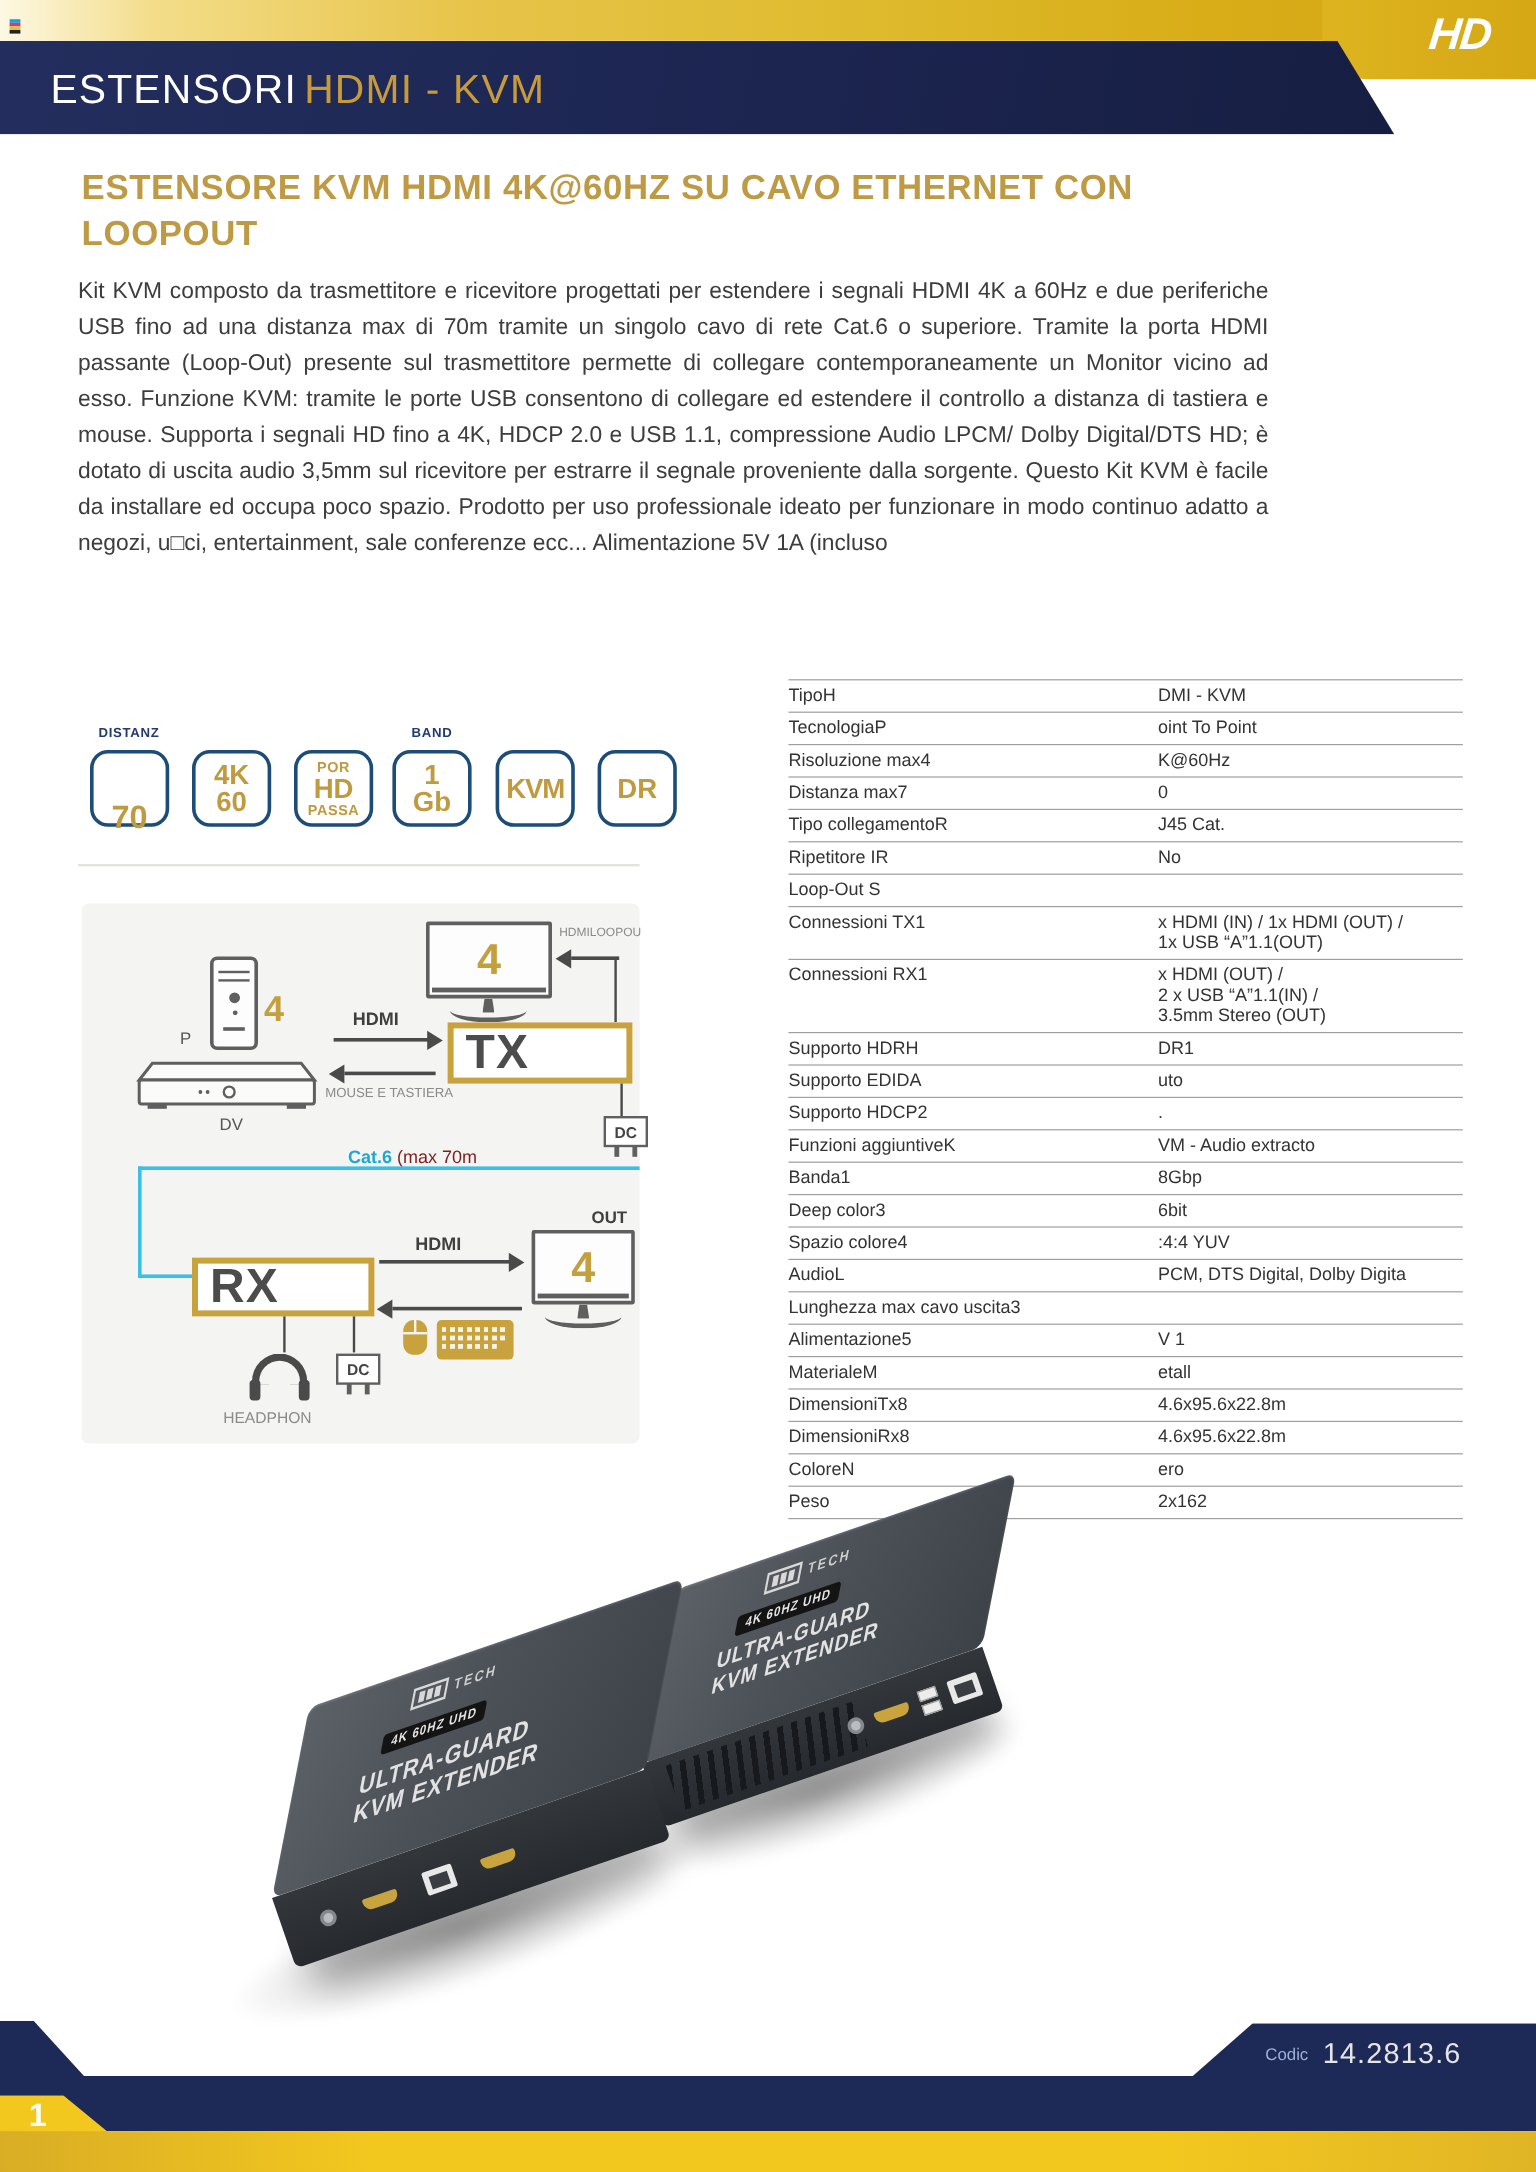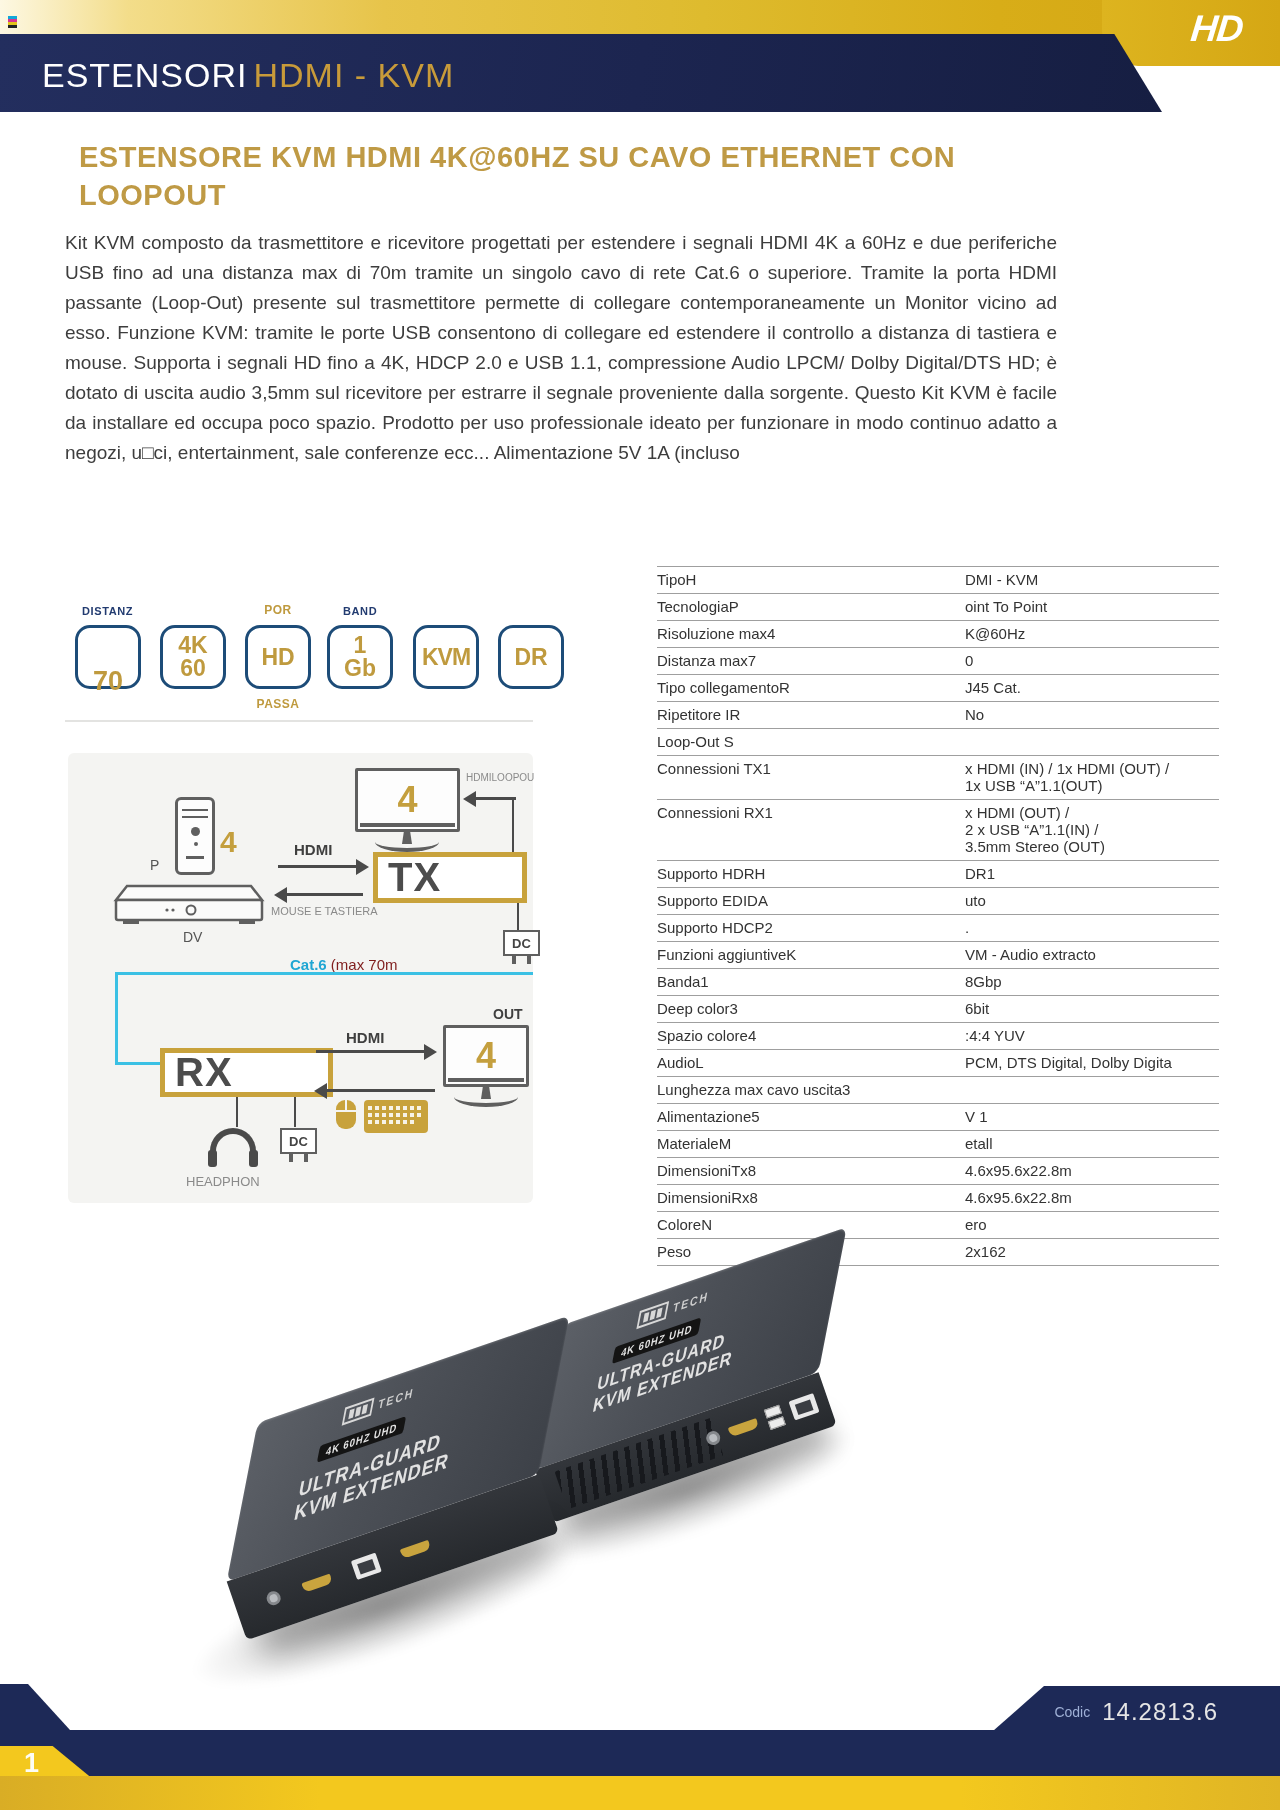--- a/index.html
+++ b/index.html
@@ -17,21 +17,21 @@
   .hdr-title { position:absolute; left:42px; top:56px; font-size:34px; color:#ffffff; letter-spacing:1px; white-space:nowrap; }
   .hdr-title .gold { color:#c89b3a; margin-left:6px; }
   .hd-logo { position:absolute; right:38px; top:8px; font-size:37px; font-weight:bold; font-style:italic;
     color:#ffffff; letter-spacing:-1px; transform:skewX(-6deg); }
   .regmark { position:absolute; left:8px; top:16px; width:9px; }
   .regmark i { display:block; width:9px; height:3px; }
   .regmark i:nth-child(1){background:#11a7d8;} .regmark i:nth-child(2){background:#d8338f;}
   .regmark i:nth-child(3){background:#e3c41b;} .regmark i:nth-child(4){background:#222;}
 
   
-  .doc-title { position:absolute; left:79px; top:138px; width:930px;
+  .doc-title { position:absolute; left:68px; top:138px; width:930px;
     font-size:29px; line-height:38px; color:#bf9a45; letter-spacing:.5px; }
   .doc-body { position:absolute; left:65px; top:228px; width:992px;
     font-size:19px; line-height:30px; color:#3d3d3d; text-align:justify; }
 
   
   .bl { position:absolute; top:605px; font-size:11px; font-weight:bold; color:#223b70; letter-spacing:.6px; }
   .badge { position:absolute; top:625px; width:66px; height:64px; border:3px solid #1d4c78; border-radius:15px;
     background:#fff; color:#bf9a3e; font-weight:bold; display:flex; flex-direction:column;
     align-items:center; justify-content:center; text-align:center; }
   .badge .t27 { font-size:27px; line-height:27px;margin-top:48px; }
@@ -165,21 +165,21 @@
 
   <div class="bl" style="left:82px;">DISTANZ</div>
   <div class="bl" style="left:343px;">BAND</div>
   <div class="badge" style="left:75px;">
     <span class="t27">70</span>
   </div>
   <div class="badge" style="left:160px;">
     <span class="t22">4K</span>
     <span class="t22">60</span>
   </div>
-  <div class="badge" style="left:245px;gap:29px;">
+  <div class="badge" style="left:245px;">
     <span class="t12">POR</span>
     <span class="t22">HD</span>
     <span class="t12">PASSA</span>
   </div>
   <div class="badge" style="left:327px;">
     <span class="t22">1</span>
     <span class="t22">Gb</span>
   </div>
   <div class="badge" style="left:413px;">
     <span class="t22" style="letter-spacing:-1px;">KVM</span>
@@ -239,21 +239,21 @@
       <span>DC</span>
     </div>
 
     <div class="abs" style="left:222px; top:203px; font-size:15px;">
       <span style="color:#1fa6d3; font-weight:bold;">Cat.6</span><span style="color:#7f1d1d;"> (max 70m</span>
     </div>
     <div class="cyan-h" style="left:47px; top:219px; width:418px;"></div>
     <div class="cyan-v" style="left:47px; top:219px; height:93px;"></div>
     <div class="cyan-h" style="left:47px; top:309px; width:45px;"></div>
 
-    <div class="unit" style="left:92px; top:295px; width:173px; height:49px;">
+    <div class="unit" style="left:92px; top:295px; width:152px; height:49px;">
       <span>RX</span>
     </div>
 
     <div class="dstrong" style="left:425px; top:253px; font-size:14px;">OUT</div>
     <div class="mon" style="left:375px; top:272px; width:86px; height:62px;">
       <span class="num">4</span>
     </div>
     <div class="mon-stem" style="left:413px; top:334px;"></div>
     <div class="mon-base" style="left:386px; top:343px;"></div>
     <div class="dstrong" style="left:278px; top:276px; font-size:15px;">HDMI</div>

